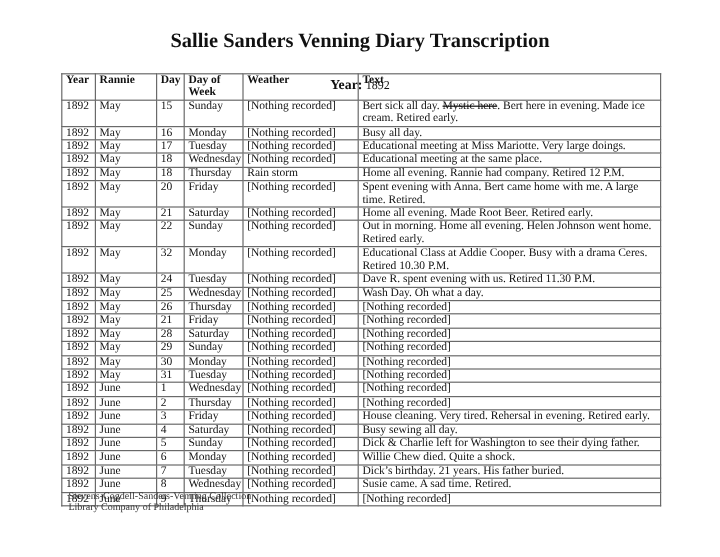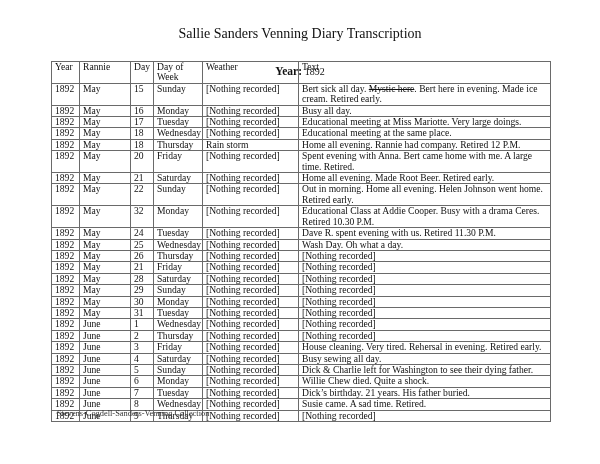--- a/index.html
+++ b/index.html
@@ -1,27 +1,27 @@
 <!DOCTYPE html>
 <html><head>
 <meta charset="utf-8">
 <style>
   html, body { margin: 0; padding: 0; background: #ffffff; }
   body { width: 600px; height: 464px; position: relative; overflow: hidden;
          font-family: "Liberation Serif", "DejaVu Serif", serif; color: #111; }
   .title { position: absolute; top: 27px; left: 0; width: 600px; text-align: center;
-           font-weight: normal; font-size: 14px; line-height: 14px; }
+           font-weight: bold; font-size: 17px; line-height: 14px; }
   .subtitle { position: absolute; top: 41px; left: 0; width: 600px; text-align: center;
               font-size: 11.5px; line-height: 13px; margin-top: 24px; }
   .subtitle .lbl { font-weight: bold; }
   .subtitle .val { font-weight: normal; font-size: 10px; }
   table { position: absolute; top: 61px; left: 51px; width: 499px;
           border-collapse: collapse; font-size: 9.6px; line-height: 10.4px; table-layout: fixed; }
   th, td { border: 1px solid #6a6a6a; padding: 0 3px; vertical-align: top; text-align: left; }
-  th { font-weight: normal; height: 20px; }
+  th { font-weight: bold; height: 20px; }
   td { height: 10px; }
   col.c-year { width: 28px; } col.c-month { width: 51px; } col.c-day { width: 23px; }
   col.c-dow { width: 49px; } col.c-weather { width: 96px; } col.c-text { width: 252px; }
   .strike { text-decoration: line-through; }
   .footer { position: absolute; left: 57px; top: 409px; font-size: 8.4px; line-height: 9.4px; color: #333; }
 </style>
 </head>
 <body>
 
 <div class="title">Sallie Sanders Venning Diary Transcription</div>
@@ -256,13 +256,14 @@
         <td>9</td>
         <td>Thursday</td>
         <td>[Nothing recorded]</td>
         <td>[Nothing recorded]</td>
       </tr>
     </tbody>
 </table>
 
 <div class="footer">
   <div>Stevens-Cogdell-Sanders-Venning Collection</div>
+  <div>Library Company of Philadelphia</div>
 </div>
 
 </body></html>

